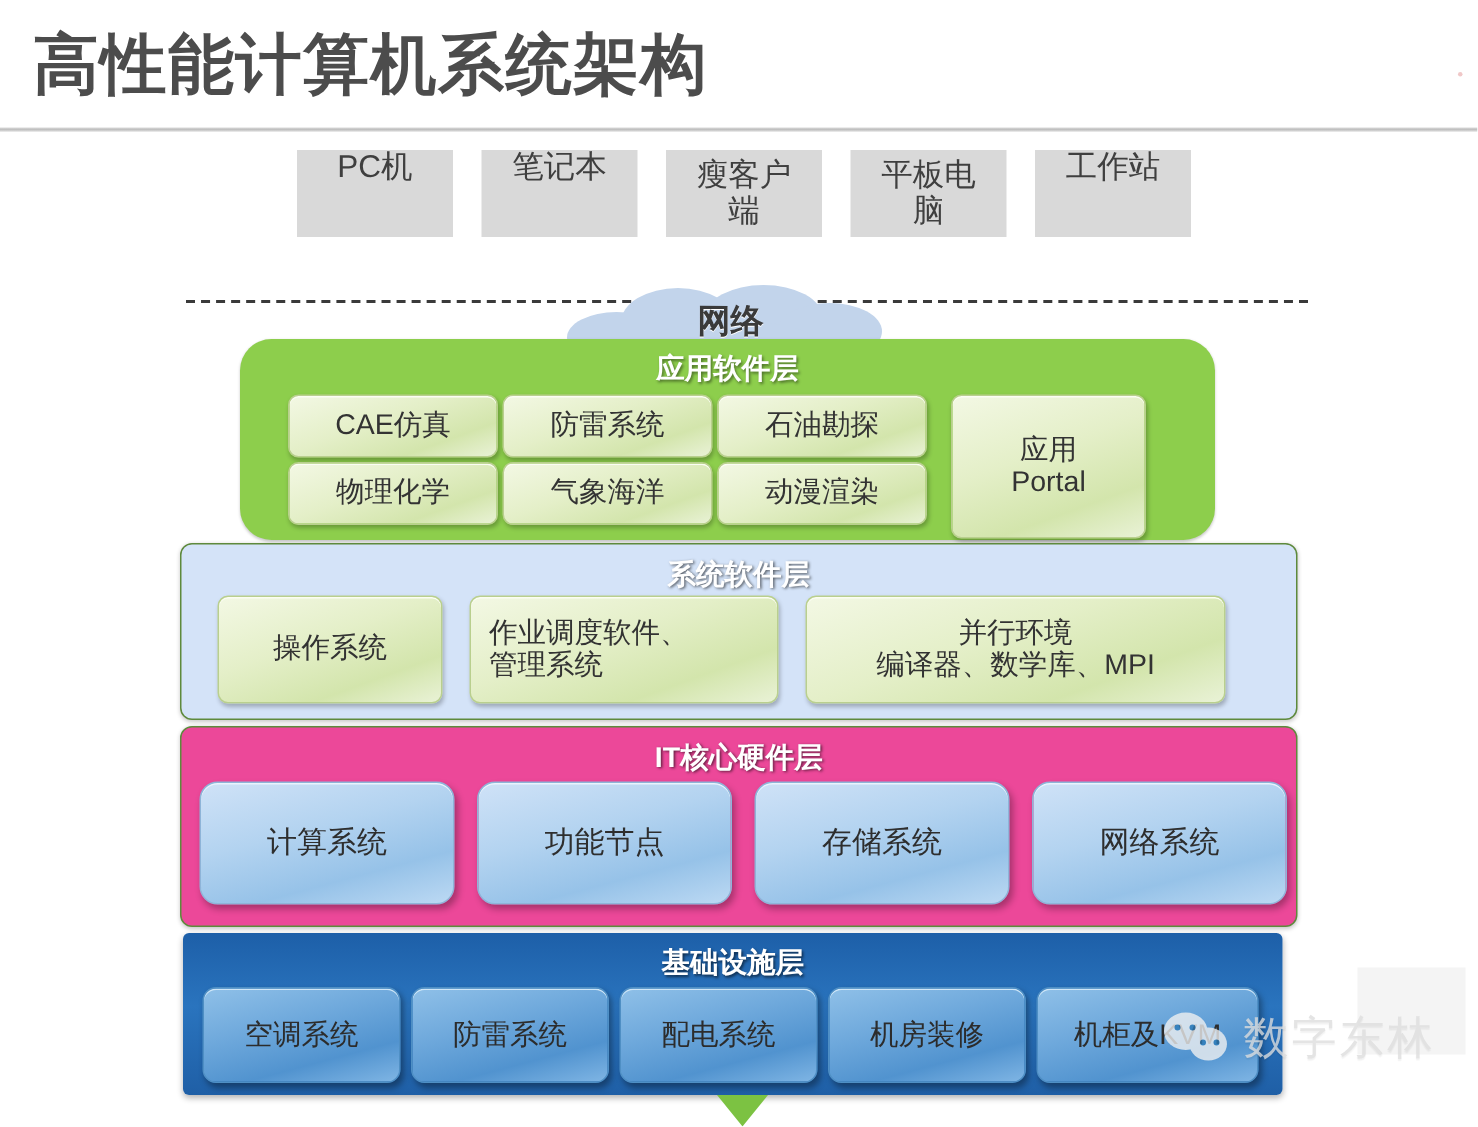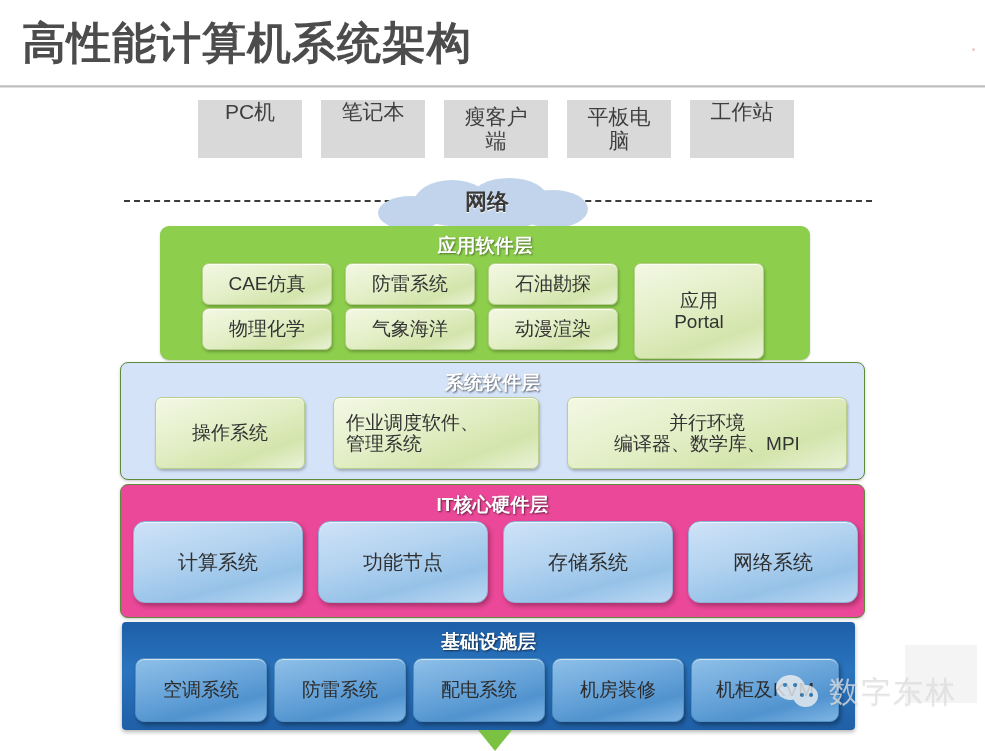--- a/index.html
+++ b/index.html
@@ -46,21 +46,21 @@
 
   
   #network-zone {
     position: absolute; left: 0; top: 178px; width: 985px; height: 52px;
   }
   #dash-line {
     position: absolute; left: 124px; top: 22px; width: 748px; height: 0;
     border-top: 2.5px dashed #3a3a3a;
   }
   #cloud {
-    position: absolute; left: 378px; top: 0px; width: 218px; height: 52px;
+    position: absolute; left: 378px; top: 12px; width: 218px; height: 52px;
   }
   #cloud .puff {
     position: absolute; background: #C2D4EB; border-radius: 50%;
   }
   #cloud .p1 { left: 0px;   top: 18px; width: 66px;  height: 34px; }
   #cloud .p2 { left: 36px;  top: 2px;  width: 76px;  height: 46px; }
   #cloud .p3 { left: 92px;  top: 0px;  width: 78px;  height: 42px; }
   #cloud .p4 { left: 140px; top: 12px; width: 70px;  height: 38px; }
   #cloud .p5 { left: 56px;  top: 24px; width: 110px; height: 28px; }
   #cloud-label {
@@ -78,39 +78,38 @@
     font-size: 19px; font-weight: bold; color: #ffffff;
     text-shadow: 1px 1px 2px rgba(0,0,0,.45);
     padding-top: 7px;
   }
   .layer-title.dark-shadow { text-shadow: 1px 1px 2px rgba(0,0,0,.6); }
 
   
   #layer-app {
     left: 160px; top: 226px; width: 650px; height: 134px;
     background: #8DCE4C;
-    border-radius: 9px;
+    border-radius: 21px;
     box-shadow: 0 1px 2px rgba(0,0,0,.22);
   }
   #app-boxes {
     position: absolute; left: 32px; top: 37px;
     display: flex; align-items: flex-start; gap: 3px;
   }
   #app-grid {
     display: grid; grid-template-columns: repeat(3, 140px);
     grid-template-rows: 42px 42px; gap: 3px;
   }
   .chip-green {
     background: linear-gradient(160deg,#F3F8E4 0%,#E4EFC8 42%,#D3E5AC 75%,#E9F2D6 100%);
     border: 1px solid #b9cf8e;
     border-radius: 7px;
     display: flex; align-items: center; justify-content: center;
     text-align: center; color: #333333; font-size: 19px; line-height: 1.12;
     box-shadow: 1px 2px 3px rgba(0,0,0,.25), inset 0 1px 0 #fbfdf3;
-    margin-left: 10px;
   }
   #app-portal {
     margin-left: 13px; width: 130px; height: 96px;
     font-size: 19px;
   }
   #app-portal span { display: block; }
 
   
   #layer-sys {
     left: 120px; top: 362px; width: 745px; height: 118px;

